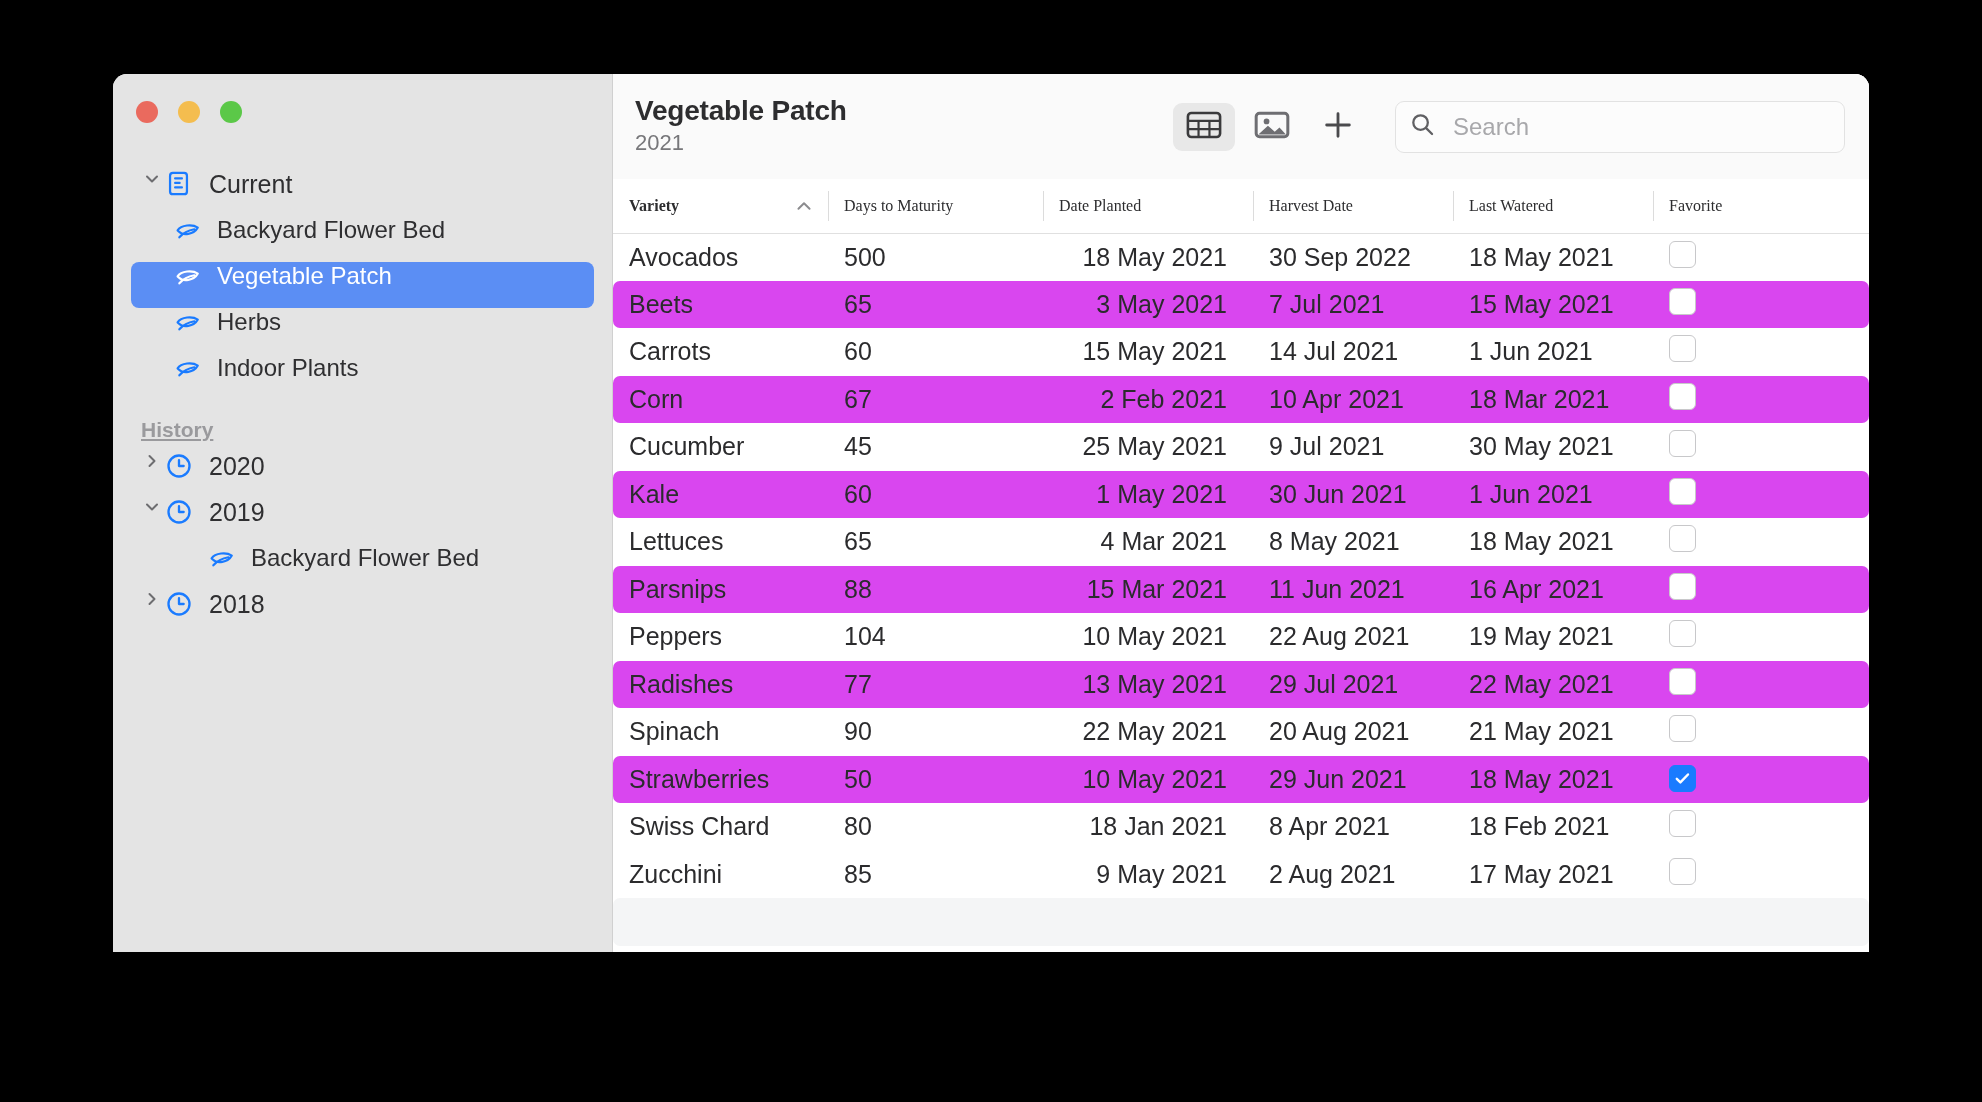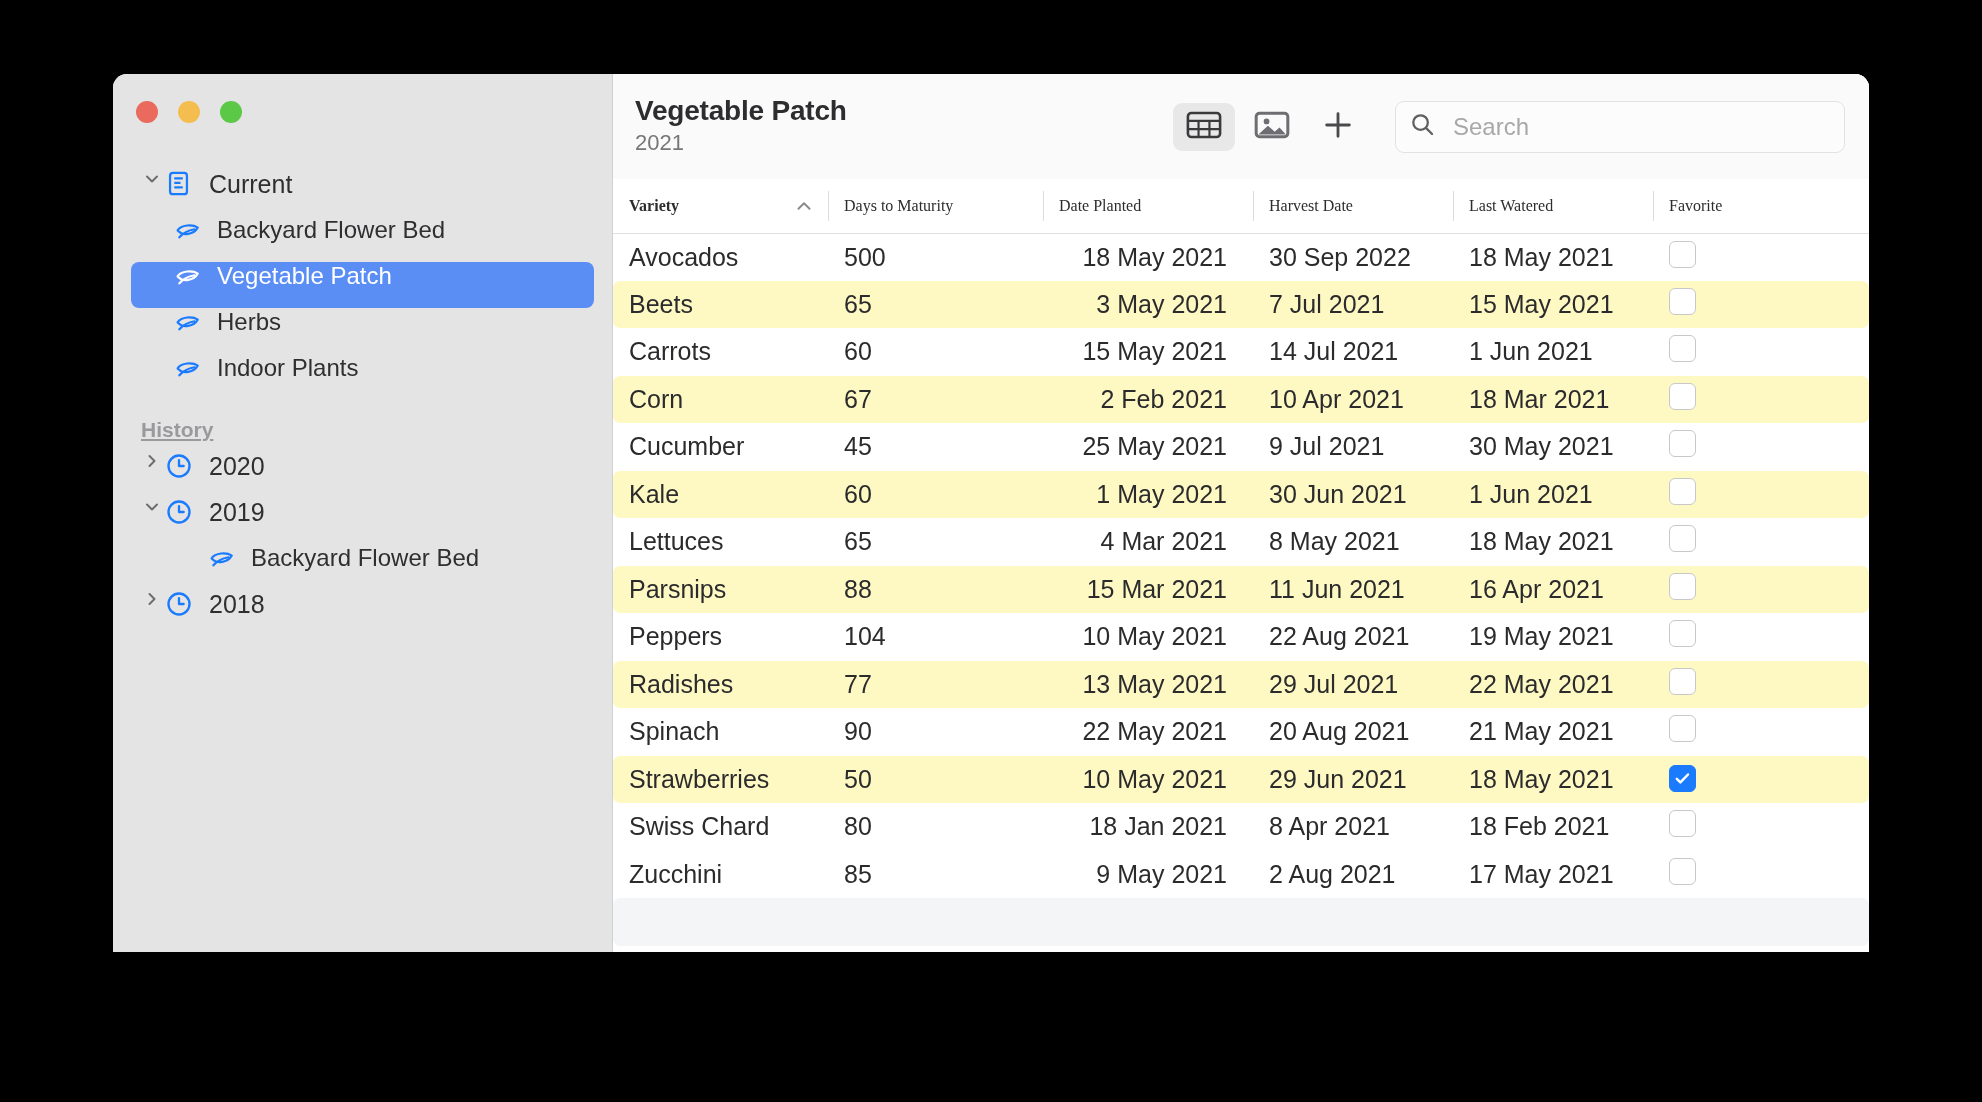--- a/index.html
+++ b/index.html
@@ -150,21 +150,21 @@
   .sort-arrow { color: #8c8c8f; display: flex; align-items: center; }
 
   tbody td {
     height: 47.5px;
     font-size: 25px;
     color: #2b2b2d;
     padding: 0 0 0 16px;
     vertical-align: middle;
     white-space: nowrap;
   }
-  tbody tr.alt td { background: #fef9c3; }
+  tbody tr.alt td { background: #d946ef; }
   tbody tr.alt td:first-child { border-radius: 7px 0 0 7px; }
   tbody tr.alt td:last-child  { border-radius: 0 7px 7px 0; }
   td.right { text-align: right; padding-right: 26px; padding-left: 0; }
 
   .cbox {
     width: 27px; height: 27px;
     border-radius: 6px;
     border: 1px solid #c8c8ca;
     background: #ffffff;
     display: inline-flex; align-items: center; justify-content: center;

